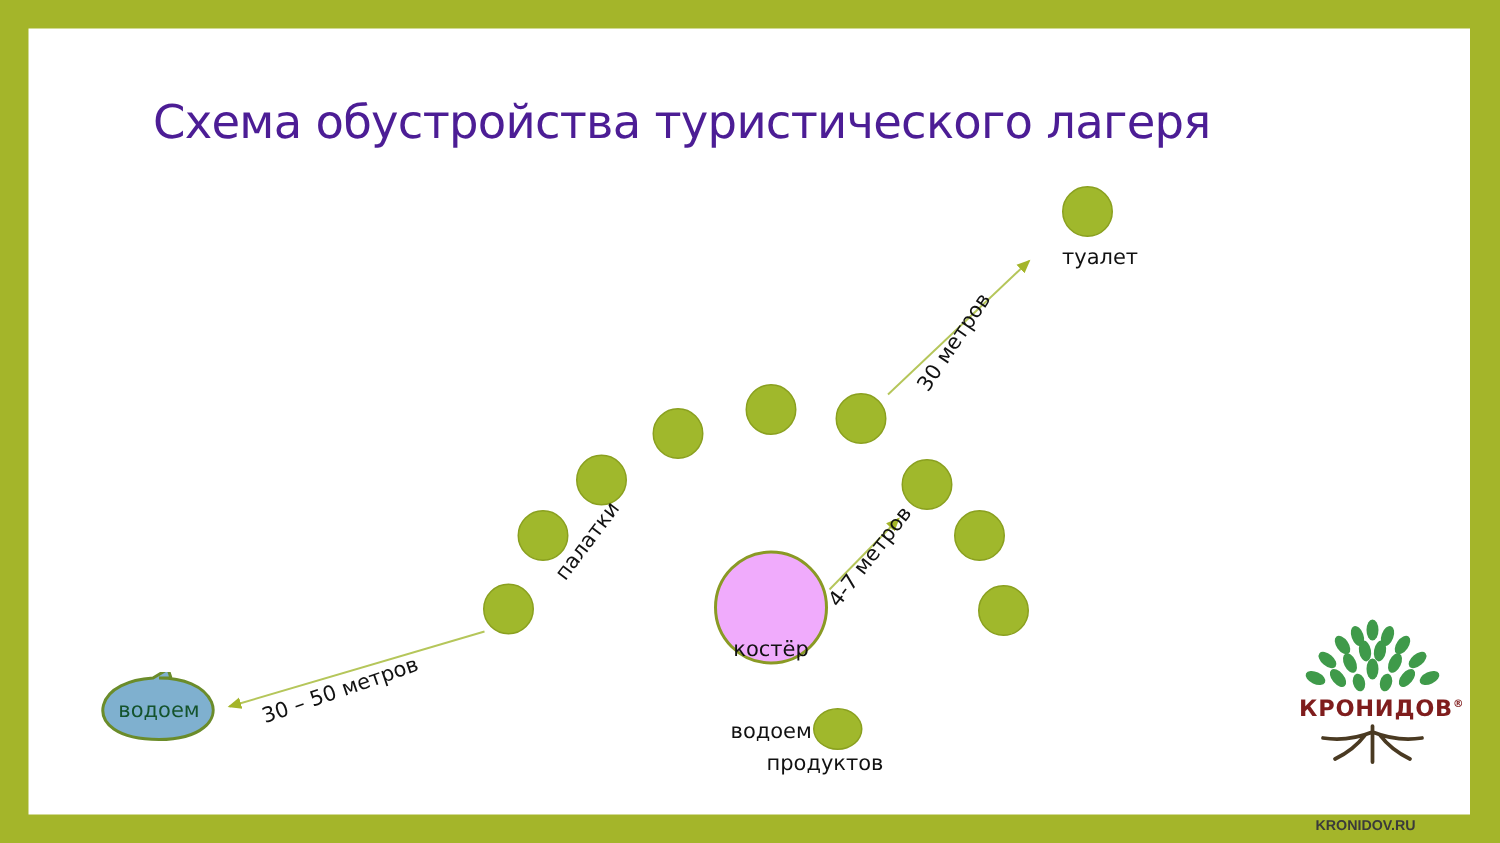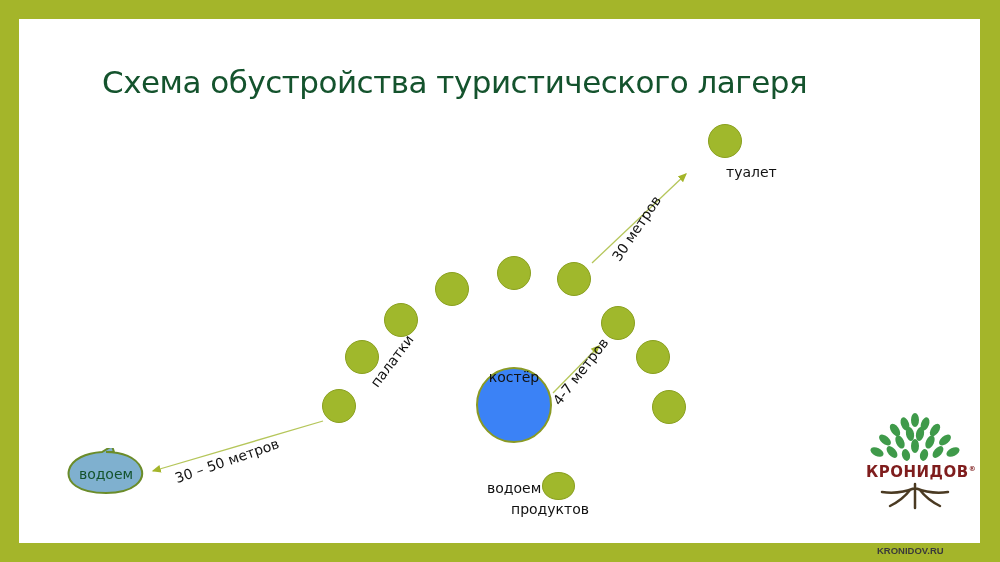--- a/index.html
+++ b/index.html
@@ -1,22 +1,22 @@
 <!DOCTYPE html>
 <html><head>
 <meta charset="utf-8">
 <style>
   html, body { margin: 0; padding: 0; }
   body { width: 1000px; height: 562px; background: #a4b52a; position: relative; overflow: hidden; font-family: "DejaVu Sans", sans-serif; }
   .slide { position: absolute; left: 19px; top: 19px; width: 961px; height: 524px; background: #ffffff; }
-  .title { position: absolute; left: 102px; top: 64px; font-size: 31px; color: #14532d; font-family: "DejaVu Sans", sans-serif; letter-spacing: -0.5px; white-space: nowrap; }
+  .title { position: absolute; left: 102px; top: 64px; font-size: 31px; color: #4c1d95; font-family: "DejaVu Sans", sans-serif; letter-spacing: -0.5px; white-space: nowrap; }
   .dot { position: absolute; border-radius: 50%; background: #a0b82c; border: 1.5px solid #8aa01f; box-sizing: border-box; }
   .lbl { position: absolute; font-size: 14px; color: #111; white-space: nowrap; }
   .rot { position: absolute; font-size: 14px; color: #111; white-space: nowrap; transform-origin: left bottom; }
-  .fire { position: absolute; left: 476px; top: 367px; width: 76px; height: 76px; border-radius: 50%; background: #3b82f6; border: 2px solid #8a9a24; box-sizing: border-box; display: flex; align-items: flex-start; justify-content: center; font-size: 14px; color: #111; }
+  .fire { position: absolute; left: 476px; top: 367px; width: 76px; height: 76px; border-radius: 50%; background: #f0abfc; border: 2px solid #8a9a24; box-sizing: border-box; display: flex; align-items: flex-end; justify-content: center; font-size: 14px; color: #111; }
   svg.lines { position: absolute; left: 0; top: 0; }
   .pond { position: absolute; left: 66px; top: 448px; width: 80px; height: 48px; }
   .pond-text { position: absolute; left: 66px; top: 448px; width: 80px; height: 48px; display: flex; align-items: center; justify-content: center; font-size: 14px; color: #14532d; }
   .logo { position: absolute; left: 860px; top: 410px; width: 110px; height: 120px; }
   .logo-name { position: absolute; left: 866px; top: 463px; font-size: 15px; font-weight: bold; color: #7f1d1d; letter-spacing: 0.5px; font-family: "DejaVu Sans", sans-serif; }
   .logo-url { position: absolute; left: 877px; top: 517px; font-size: 9.5px; font-weight: bold; color: #3a3a3a; font-family: "Liberation Sans", sans-serif; margin-top: 28px; }
 </style>
 </head>
 <body>
 
@@ -29,21 +29,21 @@
     <marker id="ah" markerWidth="8" markerHeight="8" refX="6" refY="4" orient="auto">
       <path d="M0,1 L7,4 L0,7 Z" fill="#a4b52a"></path>
     </marker>
   </defs>
   <line x1="592" y1="263" x2="686" y2="174" stroke="#b5c65a" stroke-width="1.3" marker-end="url(#ah)"></line>
   <line x1="553" y1="393" x2="599" y2="346" stroke="#b5c65a" stroke-width="1.3" marker-end="url(#ah)"></line>
   <line x1="323" y1="421" x2="153" y2="471" stroke="#b5c65a" stroke-width="1.3" marker-end="url(#ah)"></line>
 </svg>
 
 <div class="dot" style="left:708px;top:124px;width:34px;height:34px;"></div>
-<div class="lbl" style="left:726px;top:164px;">туалет</div>
+<div class="lbl" style="left:708px;top:164px;">туалет</div>
 <div class="rot" style="left:622px;top:248px;transform:rotate(-56deg);">30 метров</div>
 
 <div class="dot" style="left:322px;top:389px;width:34px;height:34px;"></div>
 <div class="dot" style="left:345px;top:340px;width:34px;height:34px;"></div>
 <div class="dot" style="left:384px;top:303px;width:34px;height:34px;"></div>
 <div class="dot" style="left:435px;top:272px;width:34px;height:34px;"></div>
 <div class="dot" style="left:497px;top:256px;width:34px;height:34px;"></div>
 <div class="dot" style="left:557px;top:262px;width:34px;height:34px;"></div>
 <div class="rot" style="left:380px;top:374px;transform:rotate(-53deg);">палатки</div>
 

